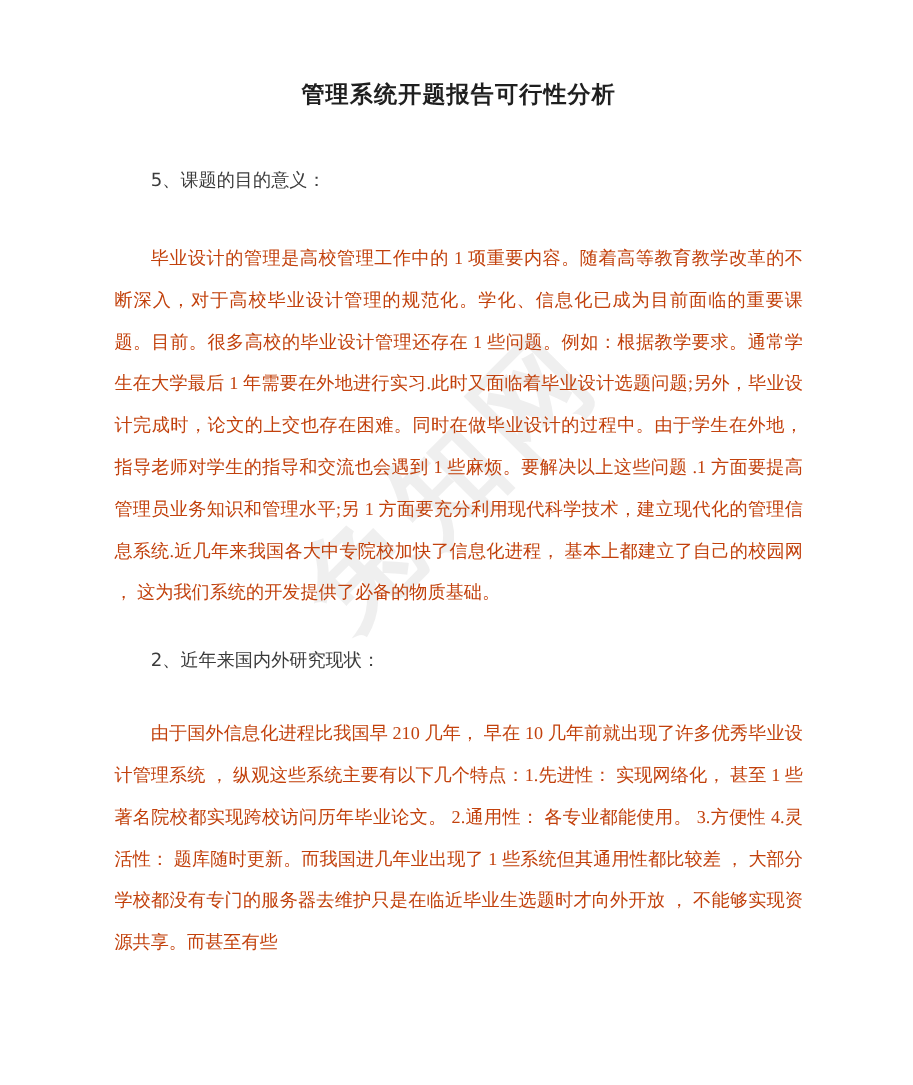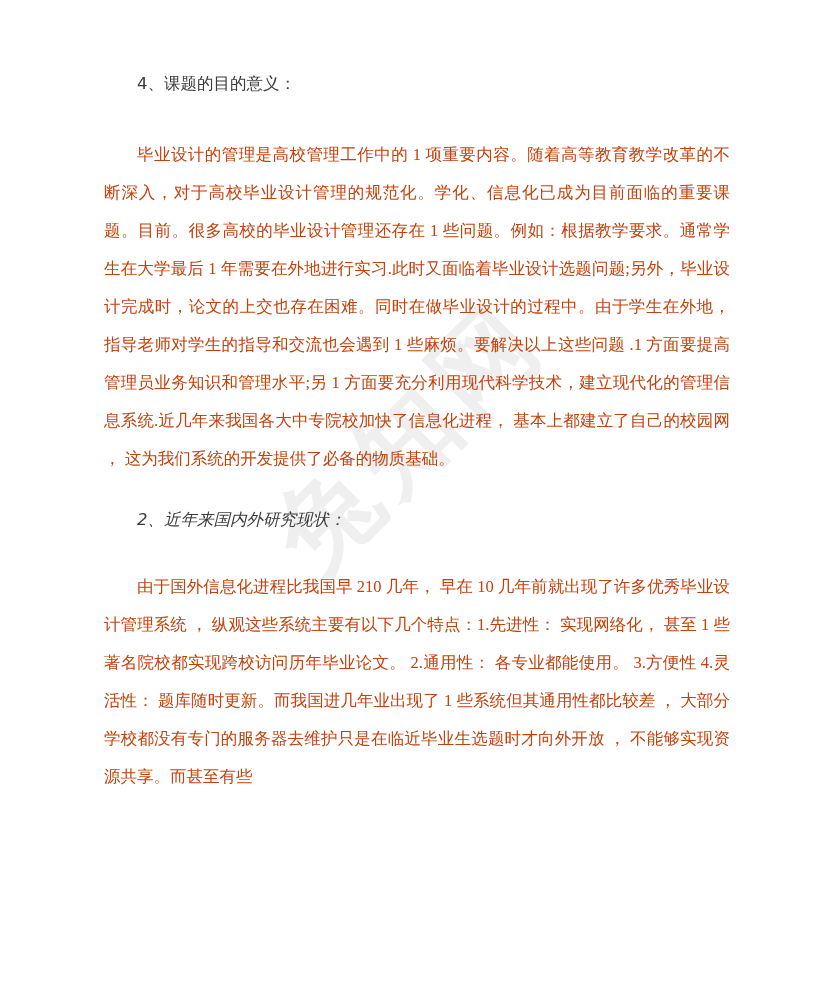--- a/index.html
+++ b/index.html
@@ -50,21 +50,20 @@
   .section-heading {
     margin: 0 0 40px 0;
     font-size: 16.5px;
     color: #3b3b3b;
     text-indent: 2em;
     line-height: 24px;
   }
   .section-heading.second {
     margin-top: 30px;
     margin-bottom: 36px;
-    font-style: italic;
   }
   .paragraph {
     margin: 0 0 24px 0;
     font-size: 16.5px;
     line-height: 38px;
     color: #c2410c;
     text-align: justify;
     text-indent: 2em;
     word-break: break-all;
     font-family: Liberation Serif, serif;
@@ -72,22 +71,23 @@
 </style>
 </head>
 <body>
 
 <div class="page">
 
   <div class="watermark">兔知网</div>
 
   <div class="content">
 
+    <h1 class="doc-title">管理系统开题报告可行性分析</h1>
 
-    <p class="section-heading">4、课题的目的意义：</p>
+    <p class="section-heading">5、课题的目的意义：</p>
 
     <p class="paragraph">毕业设计的管理是高校管理工作中的 1 项重要内容。随着高等教育教学改革的不断深入，对于高校毕业设计管理的规范化。学化、信息化已成为目前面临的重要课题。目前。很多高校的毕业设计管理还存在 1 些问题。例如：根据教学要求。通常学生在大学最后 1 年需要在外地进行实习.此时又面临着毕业设计选题问题;另外，毕业设计完成时，论文的上交也存在困难。同时在做毕业设计的过程中。由于学生在外地，指导老师对学生的指导和交流也会遇到 1 些麻烦。要解决以上这些问题 .1 方面要提高管理员业务知识和管理水平;另 1 方面要充分利用现代科学技术，建立现代化的管理信息系统.近几年来我国各大中专院校加快了信息化进程， 基本上都建立了自己的校园网 ， 这为我们系统的开发提供了必备的物质基础。</p>
 
 
     <p class="section-heading second">2、近年来国内外研究现状：</p>
 
     <p class="paragraph">由于国外信息化进程比我国早 210 几年， 早在 10 几年前就出现了许多优秀毕业设计管理系统 ， 纵观这些系统主要有以下几个特点：1.先进性： 实现网络化， 甚至 1 些著名院校都实现跨校访问历年毕业论文。 2.通用性： 各专业都能使用。 3.方便性 4.灵活性： 题库随时更新。而我国进几年业出现了 1 些系统但其通用性都比较差 ， 大部分学校都没有专门的服务器去维护只是在临近毕业生选题时才向外开放 ， 不能够实现资源共享。而甚至有些</p>
 
   </div>
 </div>

